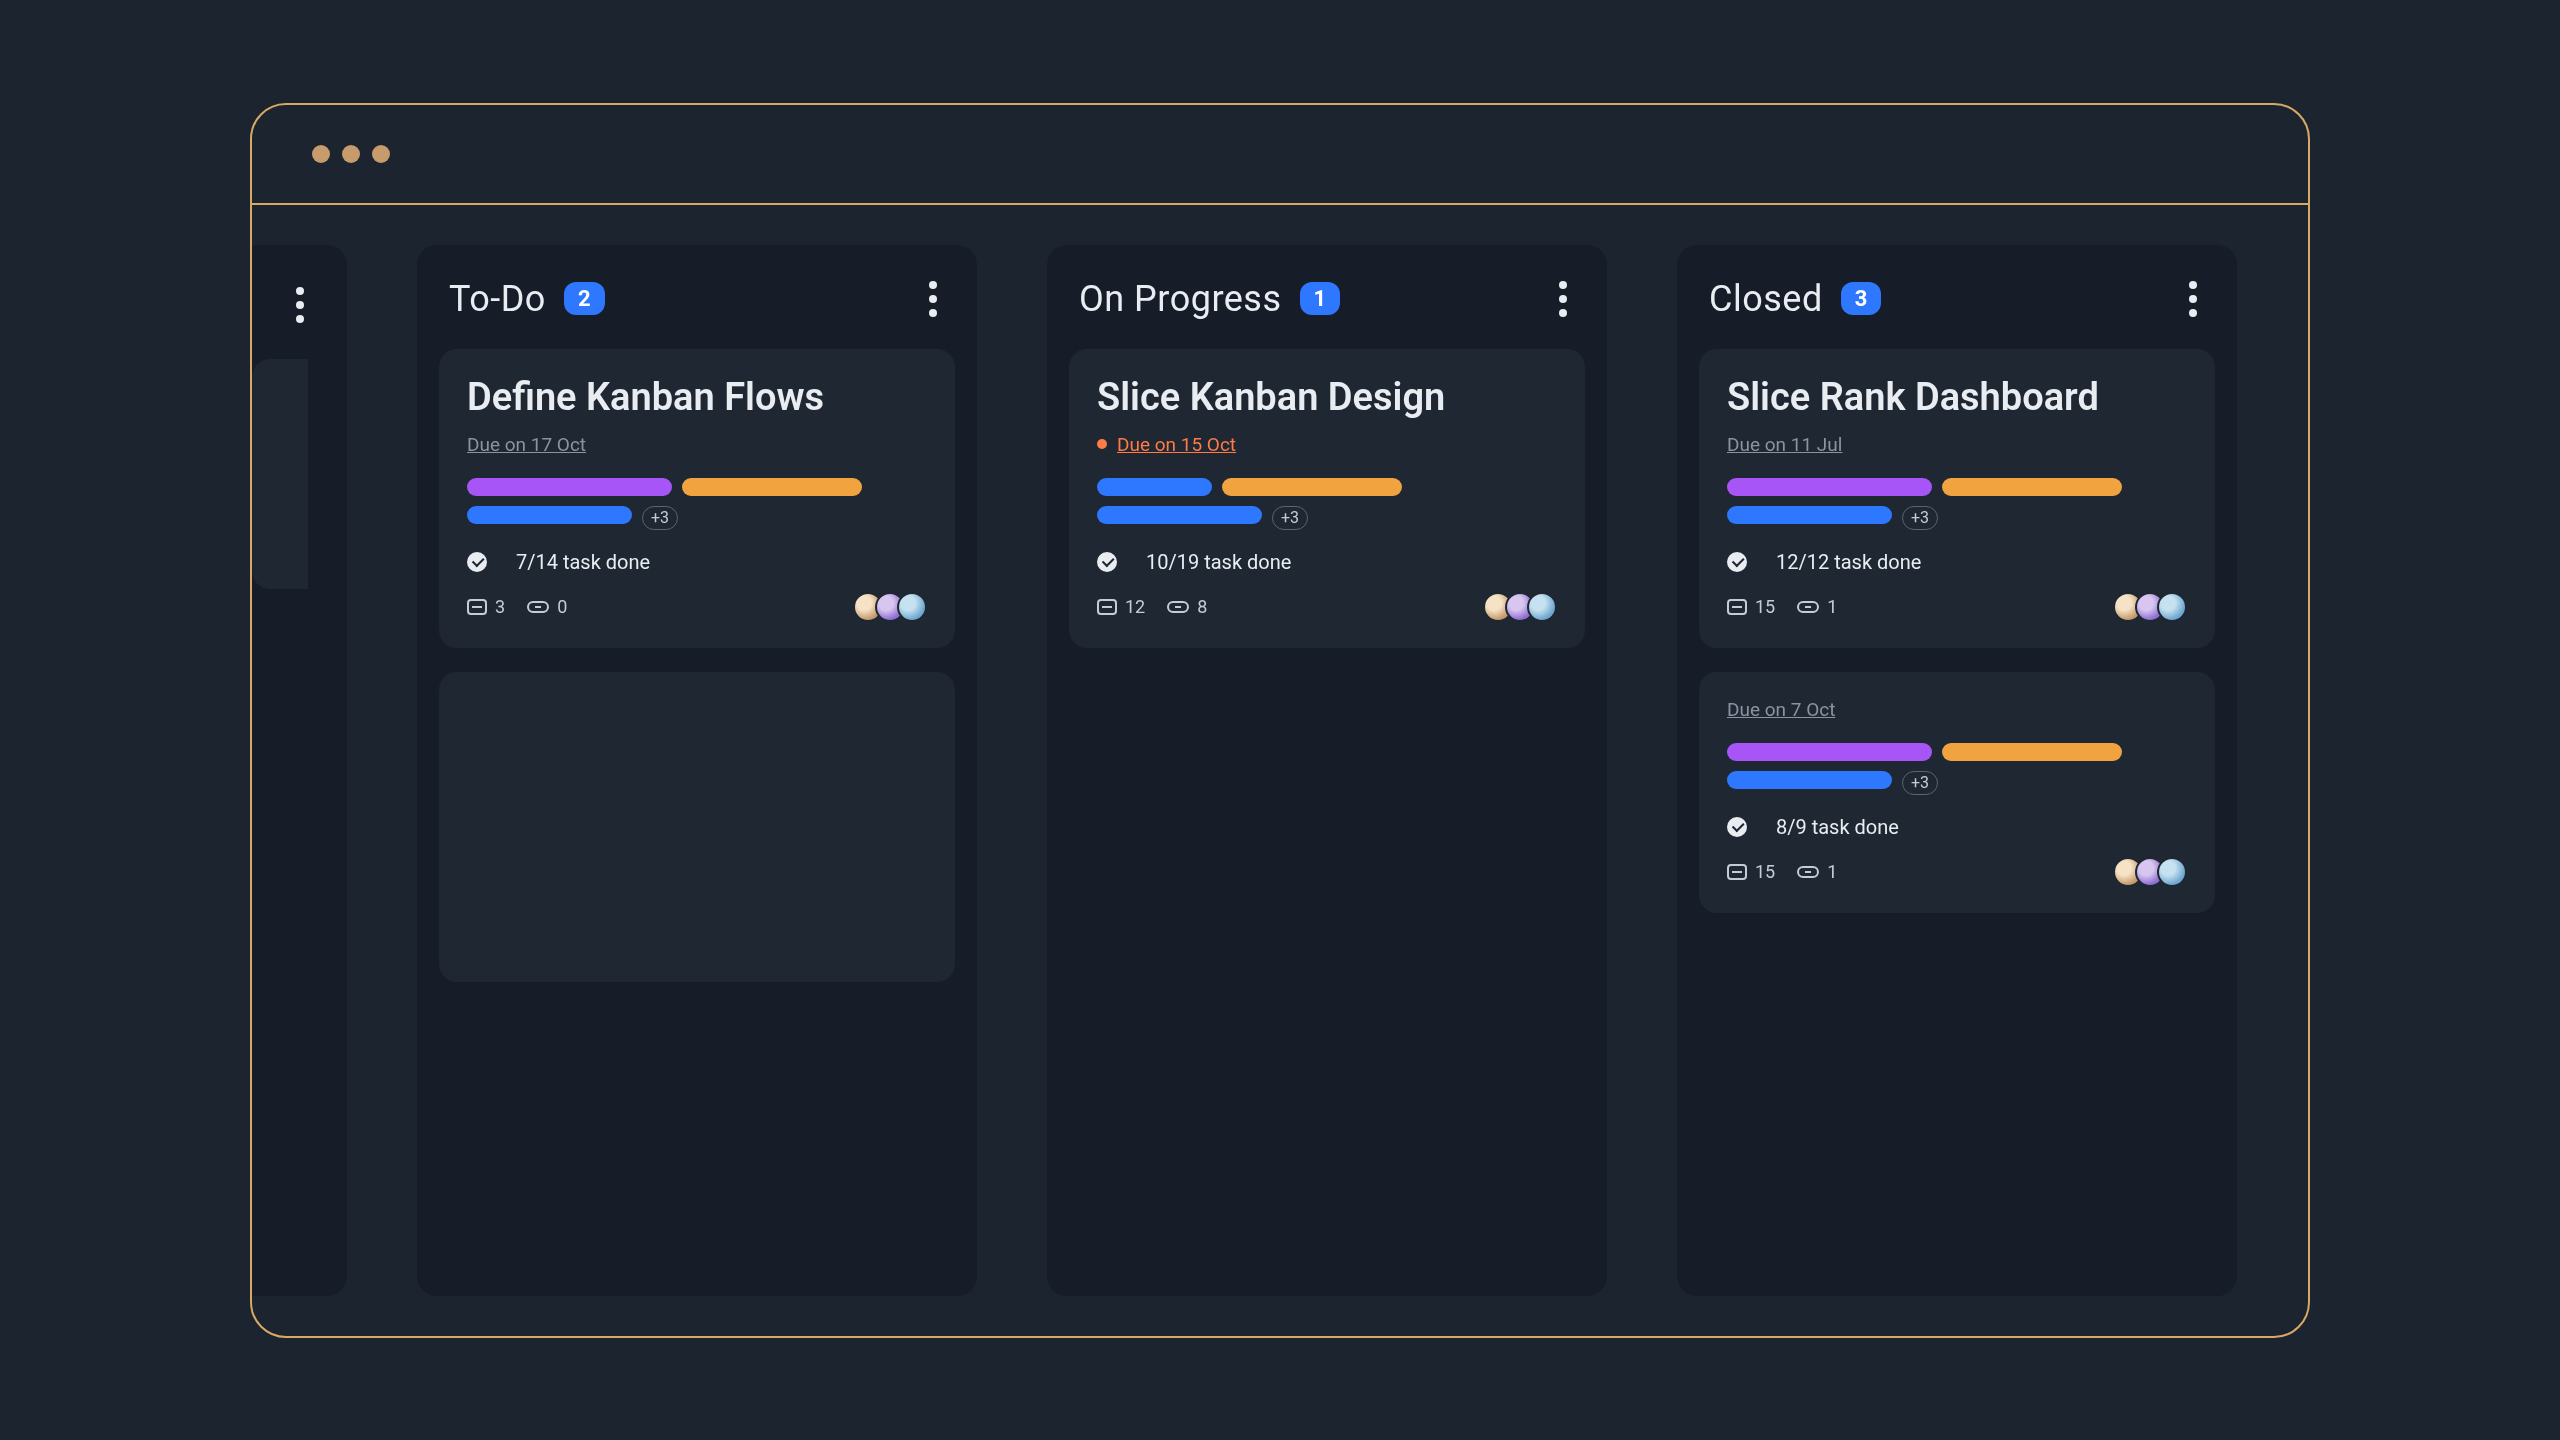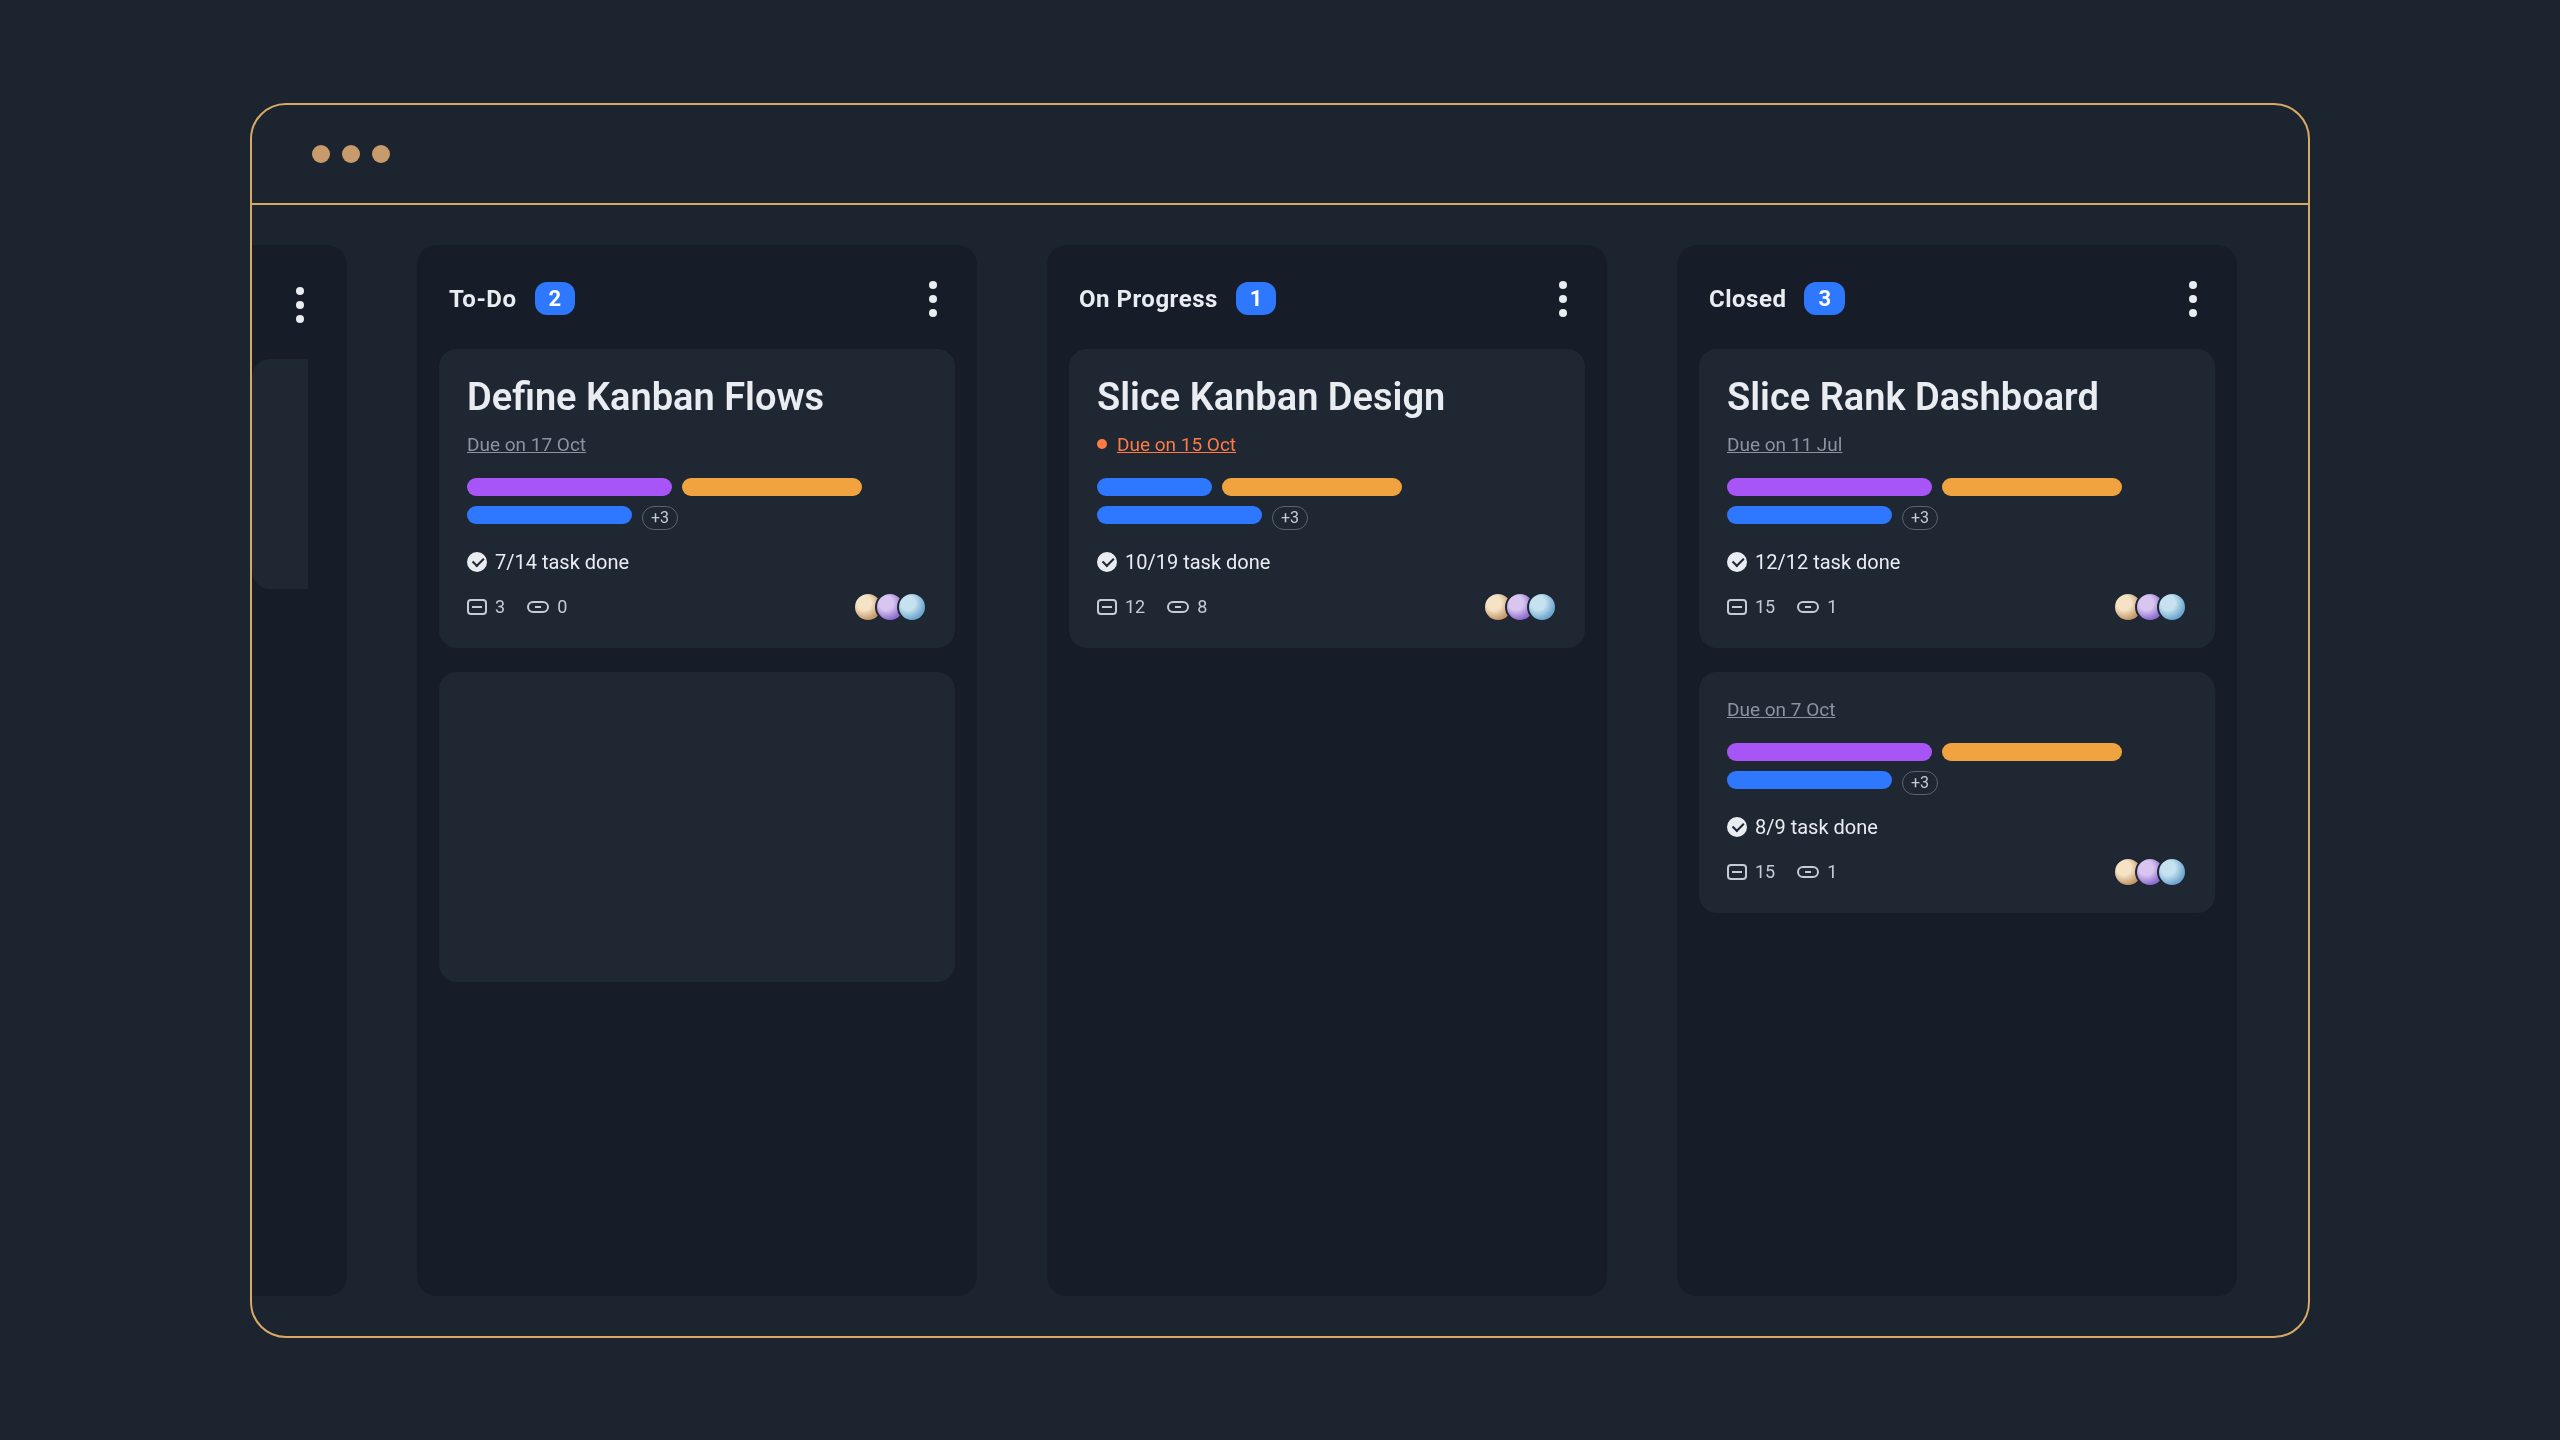--- a/index.html
+++ b/index.html
@@ -62,22 +62,22 @@
 .column-full { width: 560px; }
 .col-header {
   display: flex;
   align-items: center;
   justify-content: space-between;
   padding: 0 10px;
 }
 .col-title-group { display: flex; align-items: center; gap: 18px; }
 .col-title {
   color: #e9edf2;
-  font-size: 24px;
-  font-weight: 700;
+  font-size: 36px;
+  font-weight: 400;
   letter-spacing: 0.5px;
 }
 .col-count {
   background: #2e77ff;
   color: #ffffff;
   font-size: 22px;
   font-weight: 700;
   padding: 4px 14px;
   border-radius: 12px;
   min-width: 38px;
@@ -145,21 +145,21 @@
   border: 1.5px solid #5c6472;
   color: #c5ccd6;
   font-size: 16px;
   display: flex;
   align-items: center;
   justify-content: center;
 }
 .progress-row {
   display: flex;
   align-items: center;
-  gap: 8px;
+  gap: 29px;
   color: #e9edf2;
   font-size: 20px;
   margin-top: 6px;
 }
 .check-icon {
   width: 20px; height: 20px; border-radius: 50%; background: #e9edf2;
   display: flex; align-items: center; justify-content: center;
 }
 .check-icon::after {
   content: "";

